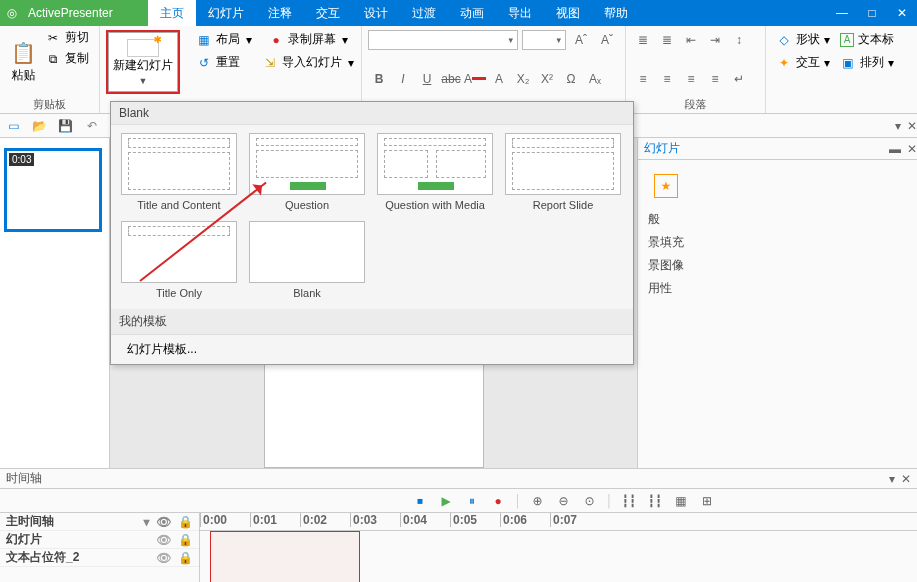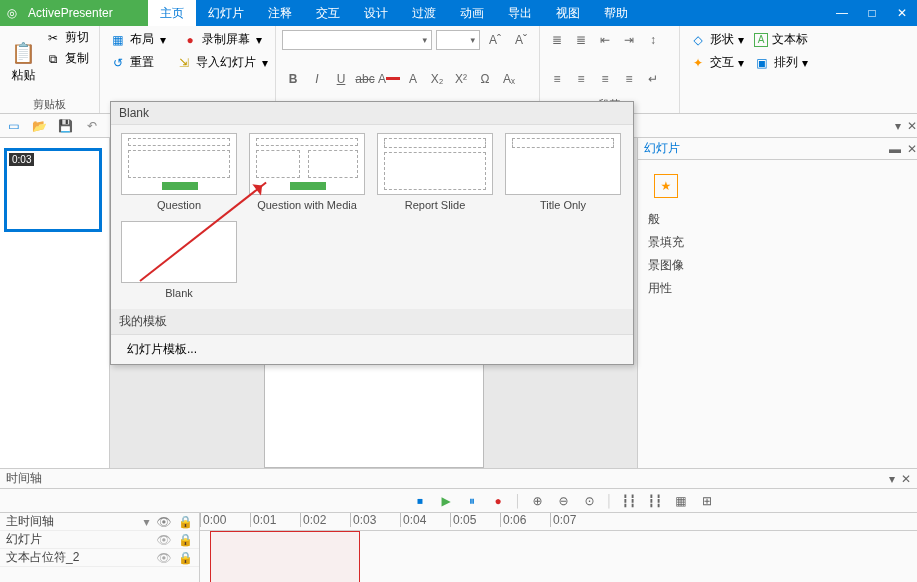--- a/index.html
+++ b/index.html
@@ -65,21 +65,21 @@
 .dashed { border: 1px dashed #aaa; position: absolute; }
 .popup-item { padding: 6px 16px; cursor: pointer; }
 .arrow { position: absolute; width: 160px; height: 2px; background: #d62828; transform-origin: left center; z-index: 60; }
 .arrow::after { content: ""; position: absolute; right: -2px; top: -6px; border: 7px solid transparent; border-left-color: #d62828; }
 
 
 .timeline { position: absolute; left: 0; right: 0; bottom: 0; height: 114px; background: #fafafa; border-top: 1px solid #ccc; }
 .tl-header { height: 20px; border-bottom: 1px solid #ccc; display: flex; align-items: center; padding: 0 6px; color: #555; justify-content: space-between; }
 .tl-tools { height: 24px; border-bottom: 1px solid #ccc; display: flex; align-items: center; padding: 0 200px 0 0; justify-content: flex-end; gap: 6px; }
 .tl-tools .tb { width: 20px; height: 18px; display: flex; align-items: center; justify-content: center; cursor: pointer; }
-.tl-body { display: flex; height: 70px; }
+.tl-body { display: flex; height: 70px; font-weight: bold; }
 .tl-left { width: 200px; border-right: 1px solid #ccc; }
 .tl-row { height: 18px; border-bottom: 1px solid #eee; display: flex; align-items: center; padding: 0 6px; justify-content: space-between; color: #444; }
 .tl-ruler { flex: 1; position: relative; }
 .ruler { height: 18px; border-bottom: 1px solid #ccc; display: flex; align-items: flex-start; font-size: 10px; color: #666; }
 .ruler span { width: 50px; border-left: 1px solid #bbb; padding-left: 2px; }
 .playhead { position: absolute; top: 18px; bottom: 0; left: 10px; width: 150px; border: 1px solid #d62828; background: rgba(214,40,40,.05); }
 .dock-pin { font-size: 10px; color: #666; display: flex; gap: 6px; }
 </style>
 </head>
 <body>
@@ -121,20 +121,30 @@
           </div>
         <div class="rbtn">
             <span class="ico">⧉</span>
             <span>复制</span>
           </div>
       </div>
     </div>
     <div class="rgroup-label">剪贴板</div>
   </div>
 
+  <div class="rgroup" style="width:86px;border-right:none">
+    <div class="rgroup-body">
+      <div class="newslide-btn">
+        <span class="ico"></span>
+        <span>新建幻灯片</span>
+        <span class="caret">▼</span>
+      </div>
+    </div>
+    <div class="rgroup-label"></div>
+  </div>
 
   <div class="rgroup" style="width:176px">
     <div class="rgroup-body">
       <div class="vcol" style="gap:4px;padding-top:2px">
         <div class="rbtn">
             <span class="ico" style="color:#0078d7">▦</span>
             <span>布局</span>
             <span style="margin-left:2px">▾</span>
           <span style="width:8px"></span>
           <span class="ico" style="color:#d62828">●</span>
@@ -272,20 +282,27 @@
       <div class="prop-row">景填充</div>
       <div class="prop-row">景图像</div>
       <div class="prop-row">用性</div>
     </div>
   </div>
 </div>
 
 <div class="popup">
   <div class="popup-section">Blank</div>
   <div class="layout-grid">
+    <div class="layout-cell">
+      <div class="layout-prev">
+          <span class="dashed" style="left:6px;right:6px;top:4px;height:10px"></span>
+          <span class="dashed" style="left:6px;right:6px;top:18px;bottom:4px"></span>
+        </div>
+      <div class="layout-label">Title and Content</div>
+    </div>
     <div class="layout-cell">
       <div class="layout-prev">
           <span class="dashed" style="left:6px;right:6px;top:4px;height:8px"></span>
           <span class="dashed" style="left:6px;right:6px;top:16px;bottom:16px"></span>
           <span style="position:absolute;left:40px;bottom:4px;width:36px;height:8px;background:#4caf50"></span>
         </div>
       <div class="layout-label">Question</div>
     </div>
     <div class="layout-cell">
       <div class="layout-prev">

